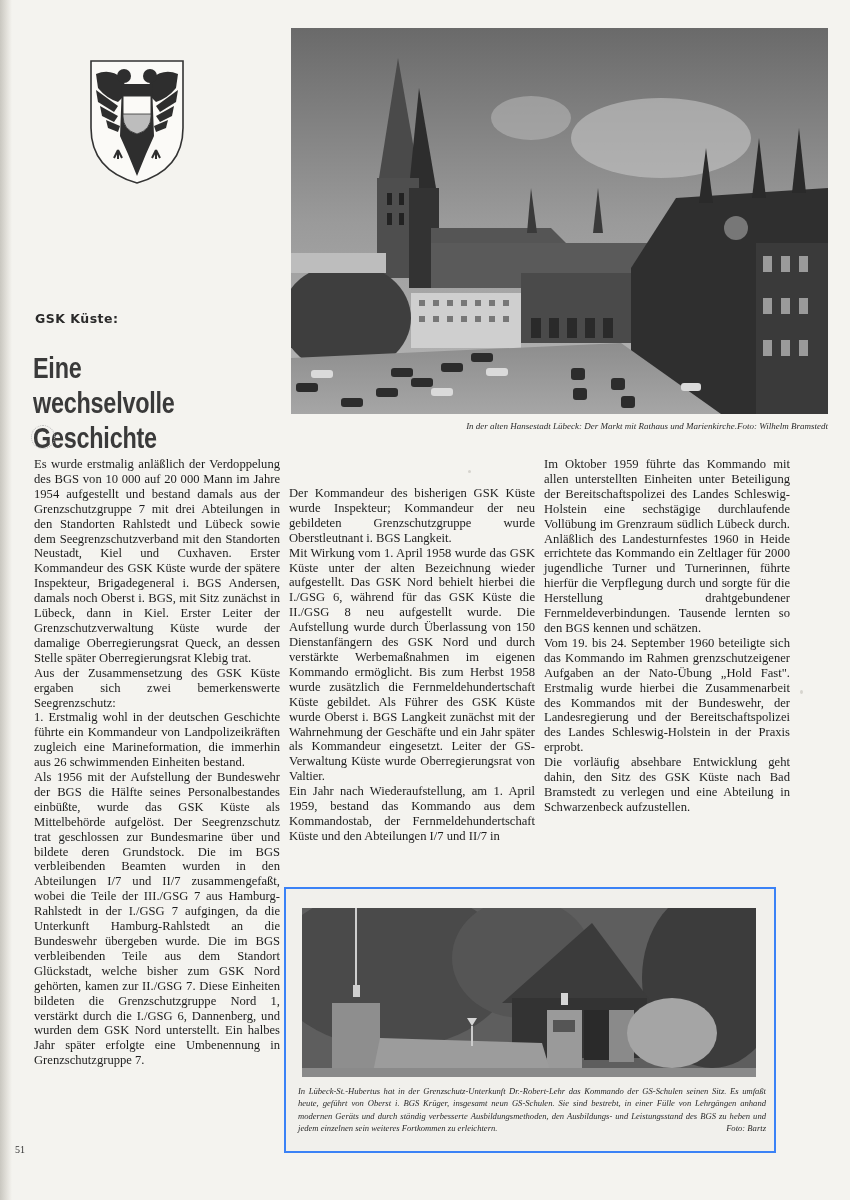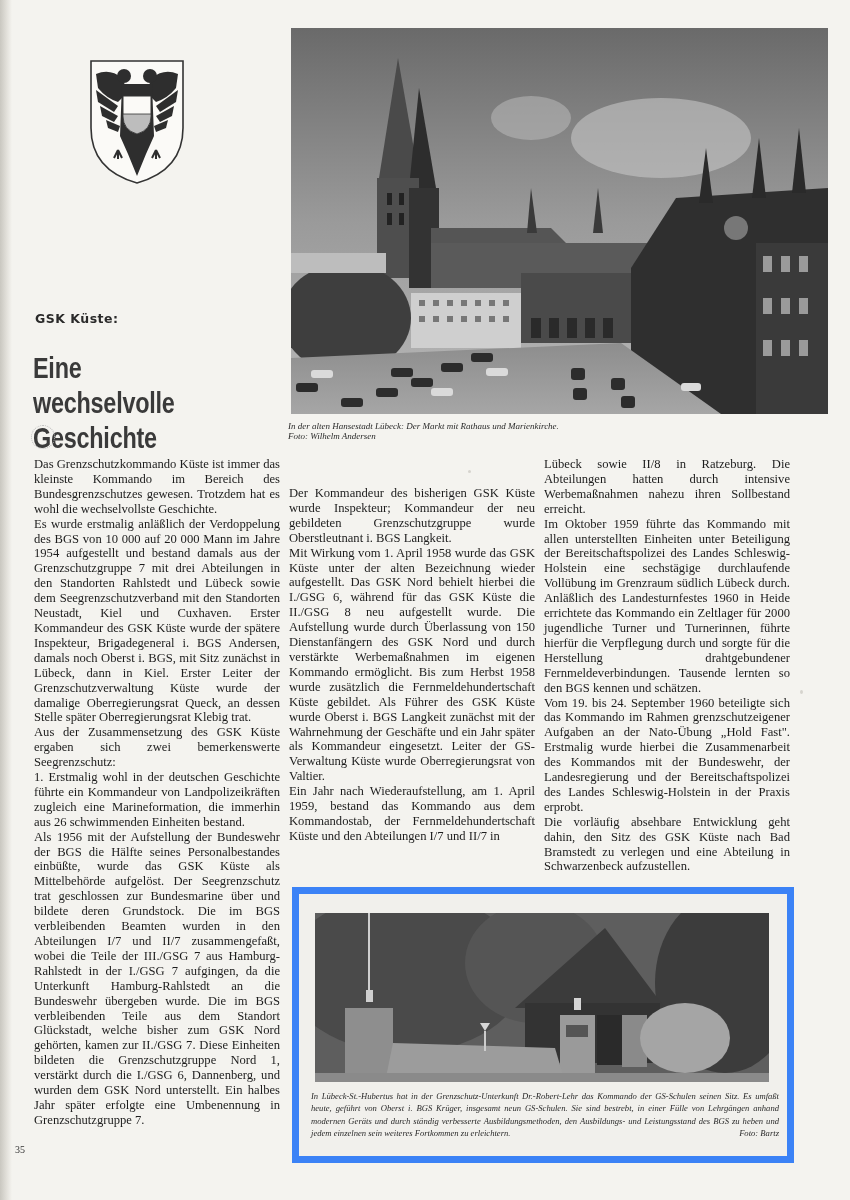--- a/index.html
+++ b/index.html
@@ -39,42 +39,42 @@
   }
 
   
   .photo-top {
     position: absolute; left: 291px; top: 28px; width: 537px; height: 386px;
     overflow: hidden; background: #777;
   }
   .caption-top {
     position: absolute; left: 288px; top: 421px; width: 540px;
     font-style: italic; font-size: 9px; color: #2a2a2a;
-    display: flex; justify-content: space-between; flex-direction: column;
+    display: flex; justify-content: flex-end;
   }
 
   
   .col {
     position: absolute; top: 457px;
     font-size: 12.6px; line-height: 14.9px; text-align: justify;
     hyphens: manual;
   }
   .col p { margin: 0; text-indent: 0; }
   .col1 { left: 34px; width: 246px; }
   .col2 { left: 289px; width: 246px; margin-top: 29px; }
   .col3 { left: 544px; width: 246px; }
 
   .page-num {
     position: absolute; left: 15px; top: 1144px; font-size: 10px; color: #333;
   }
 
   
   .photo-frame {
-    position: absolute; left: 292px; top: 887px; width: 488px; height: 262px;
-    border: 7px solid #3b82f6; background: #f1f0ec;
+    position: absolute; left: 284px; top: 887px; width: 488px; height: 262px;
+    border: 2px solid #3b82f6; background: #f1f0ec;
   }
   .photo-bottom {
     position: absolute; left: 16px; top: 19px; width: 454px; height: 169px;
     overflow: hidden; background: #6f6f6f;
   }
   .caption-bottom {
     position: absolute; left: 12px; top: 196px; width: 468px;
     font-style: italic; font-size: 8.6px; line-height: 12.4px; color: #2a2a2a;
     text-align: justify;
   }
@@ -216,45 +216,43 @@
     <g fill="#dadada">
       <rect x="20" y="342" width="22" height="8" rx="3"></rect>
         <rect x="140" y="360" width="22" height="8" rx="3"></rect>
       <rect x="195" y="340" width="22" height="8" rx="3"></rect>
         <rect x="390" y="355" width="20" height="8" rx="3"></rect>
     </g>
   </svg>
 </div>
 <div class="caption-top">
   <span>In der alten Hansestadt Lübeck: Der Markt mit Rathaus und Marienkirche.</span>
-  <span>Foto: Wilhelm Andersen</span>
+  <span>Foto: Wilhelm Bramstedt</span>
 </div>
 
 <div class="col col1">
-  <p>Das Grenzschutzkommando Küste ist immer das kleinste Kommando im Bereich des Bundesgrenzschutzes gewesen. Trotzdem hat es wohl die wechselvollste Geschichte.</p>
   <p>Es wurde erstmalig anläßlich der Verdoppelung des BGS von 10 000 auf 20 000 Mann im Jahre 1954 aufgestellt und bestand damals aus der Grenzschutzgruppe 7 mit drei Abteilungen in den Standorten Rahlstedt und Lübeck sowie dem Seegrenzschutzverband mit den Standorten Neustadt, Kiel und Cuxhaven. Erster Kommandeur des GSK Küste wurde der spätere Inspekteur, Brigadegeneral i. BGS Andersen, damals noch Oberst i. BGS, mit Sitz zunächst in Lübeck, dann in Kiel. Erster Leiter der Grenzschutzverwaltung Küste wurde der damalige Oberregierungsrat Queck, an dessen Stelle später Oberregierungsrat Klebig trat.</p>
   <p>Aus der Zusammensetzung des GSK Küste ergaben sich zwei bemerkenswerte Seegrenzschutz:</p>
   <p>1. Erstmalig wohl in der deutschen Geschichte führte ein Kommandeur von Landpolizeikräften zugleich eine Marineformation, die immerhin aus 26 schwimmenden Einheiten bestand.</p>
   <p>Als 1956 mit der Aufstellung der Bundeswehr der BGS die Hälfte seines Personalbestandes einbüßte, wurde das GSK Küste als Mittelbehörde aufgelöst. Der Seegrenzschutz trat geschlossen zur Bundesmarine über und bildete deren Grundstock. Die im BGS verbleibenden Beamten wurden in den Abteilungen I/7 und II/7 zusammengefaßt, wobei die Teile der III./GSG 7 aus Hamburg-Rahlstedt in der I./GSG 7 aufgingen, da die Unterkunft Hamburg-Rahlstedt an die Bundeswehr übergeben wurde. Die im BGS verbleibenden Teile aus dem Standort Glückstadt, welche bisher zum GSK Nord gehörten, kamen zur II./GSG 7. Diese Einheiten bildeten die Grenzschutzgruppe Nord 1, verstärkt durch die I./GSG 6, Dannenberg, und wurden dem GSK Nord unterstellt. Ein halbes Jahr später erfolgte eine Umbenennung in Grenzschutzgruppe 7.</p>
 </div>
 
 <div class="col col2">
   <p>Der Kommandeur des bisherigen GSK Küste wurde Inspekteur; Kommandeur der neu gebildeten Grenzschutzgruppe wurde Oberstleutnant i. BGS Langkeit.</p>
   <p>Mit Wirkung vom 1. April 1958 wurde das GSK Küste unter der alten Bezeichnung wieder aufgestellt. Das GSK Nord behielt hierbei die I./GSG 6, während für das GSK Küste die II./GSG 8 neu aufgestellt wurde. Die Aufstellung wurde durch Überlassung von 150 Dienstanfängern des GSK Nord und durch verstärkte Werbemaßnahmen im eigenen Kommando ermöglicht. Bis zum Herbst 1958 wurde zusätzlich die Fernmeldehundertschaft Küste gebildet. Als Führer des GSK Küste wurde Oberst i. BGS Langkeit zunächst mit der Wahrnehmung der Geschäfte und ein Jahr später als Kommandeur eingesetzt. Leiter der GS-Verwaltung Küste wurde Oberregierungsrat von Valtier.</p>
   <p>Ein Jahr nach Wiederaufstellung, am 1. April 1959, bestand das Kommando aus dem Kommandostab, der Fernmeldehundertschaft Küste und den Abteilungen I/7 und II/7 in</p>
 </div>
 
 <div class="col col3">
-  <p>Lübeck sowie II/8 in Ratzeburg. Die Abteilungen hatten durch intensive Werbemaßnahmen nahezu ihren Sollbestand erreicht.</p>
   <p>Im Oktober 1959 führte das Kommando mit allen unterstellten Einheiten unter Beteiligung der Bereitschaftspolizei des Landes Schleswig-Holstein eine sechstägige durchlaufende Vollübung im Grenzraum südlich Lübeck durch. Anläßlich des Landesturnfestes 1960 in Heide errichtete das Kommando ein Zeltlager für 2000 jugendliche Turner und Turnerinnen, führte hierfür die Verpflegung durch und sorgte für die Herstellung drahtgebundener Fernmeldeverbindungen. Tausende lernten so den BGS kennen und schätzen.</p>
   <p>Vom 19. bis 24. September 1960 beteiligte sich das Kommando im Rahmen grenzschutzeigener Aufgaben an der Nato-Übung „Hold Fast". Erstmalig wurde hierbei die Zusammenarbeit des Kommandos mit der Bundeswehr, der Landesregierung und der Bereitschaftspolizei des Landes Schleswig-Holstein in der Praxis erprobt.</p>
   <p>Die vorläufig absehbare Entwicklung geht dahin, den Sitz des GSK Küste nach Bad Bramstedt zu verlegen und eine Abteilung in Schwarzenbeck aufzustellen.</p>
 </div>
 
-<div class="page-num">35</div>
+<div class="page-num">51</div>
 
 <div class="photo-frame">
   <div class="photo-bottom">
     <svg viewBox="0 0 454 169" width="454" height="169" preserveAspectRatio="none">
       <rect width="454" height="169" fill="#5e5e5e"></rect>
       <ellipse cx="90" cy="60" rx="120" ry="80" fill="#4a4a4a"></ellipse>
       <ellipse cx="410" cy="70" rx="70" ry="90" fill="#3c3c3c"></ellipse>
       <ellipse cx="220" cy="50" rx="70" ry="60" fill="#555"></ellipse>
 
       <polygon points="200,95 290,15 350,95" fill="#3b3b3b"></polygon>

